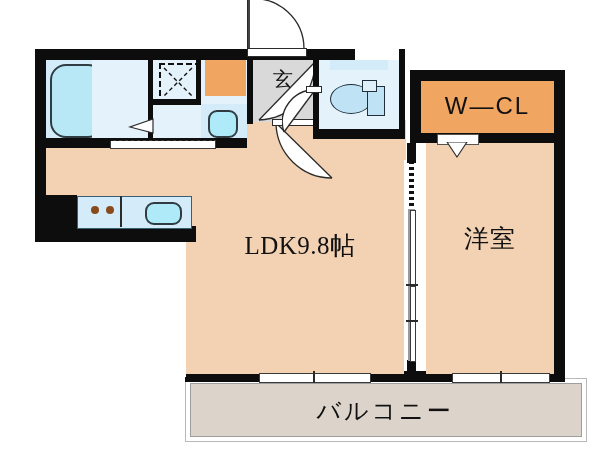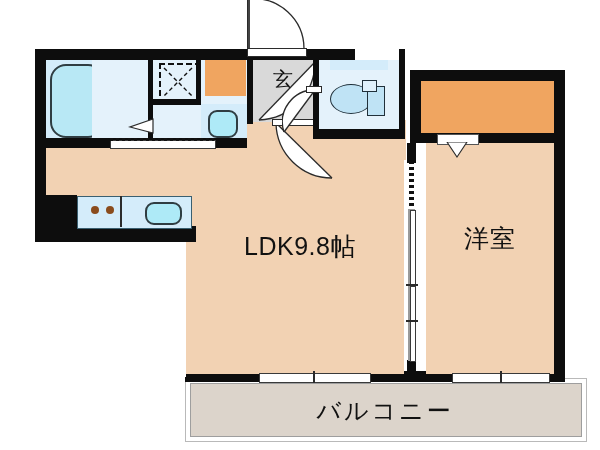--- a/index.html
+++ b/index.html
@@ -95,21 +95,21 @@
   }
 
   
   .label {
     color: #111111;
     font-weight: 500;
     white-space: pre;
     line-height: 1.12;
     text-align: center;
   }
-  .lbl-ldk   { font-size: 25px; letter-spacing: .5px; }
+  .lbl-ldk   { font-size: 25px; letter-spacing: .5px; font-family: Liberation Serif, serif; }
   .lbl-room  { font-size: 25px; letter-spacing: 1px; }
   .lbl-wcl   { font-size: 24px; letter-spacing: 2px; }
   .lbl-bal   { font-size: 24px; letter-spacing: 3px; }
   .lbl-gen   { font-size: 20px; }
 </style>
 </head>
 <body>
 
 <div id="plan">
 
@@ -222,20 +222,21 @@
   <div class="abs wall" style="left:46px; top:226px; width:150px; height:16px;"></div>
   <div class="abs wet" style="left:77px; top:196px; width:113px; height:31px; border:1px solid #3a5f70;"></div>
   <div class="abs thinline" style="left:120px; top:196px; width:1.5px; height:31px;"></div>
   <div class="abs burner" style="left:91px; top:206px; width:8px; height:8px;"></div>
   <div class="abs burner" style="left:106px; top:206px; width:8px; height:8px;"></div>
   <div class="abs sink-basin" style="left:145px; top:202px; width:33px; height:19px;"></div>
 
   <div class="abs wall" style="left:410px; top:133px; width:155px; height:10px;"></div>
   <div class="abs wall" style="left:410px; top:70px; width:11px; height:73px;"></div>
   <div class="abs orange" style="left:421px; top:81px; width:133px; height:52px;"></div>
+  <div class="abs label lbl-wcl" style="left:421px; top:93px; width:133px;">W—CL</div>
 
   <div class="abs white" style="left:437px; top:134px; width:40px; height:9px; border:1px solid #555;"></div>
   <div class="abs" style="left:446px; top:142px; width:22px; height:16px;">
     <svg width="22" height="16" viewBox="0 0 22 16">
       <polygon points="1,0 21,0 11,15" fill="#ffffff" stroke="#2b2b2b" stroke-width="1.1"></polygon>
     </svg>
   </div>
 
   <div class="abs hatch-v" style="left:409px; top:161px; width:5px; height:48px;"></div>
   <div class="abs wall" style="left:407px; top:143px; width:9px; height:20px;"></div>

